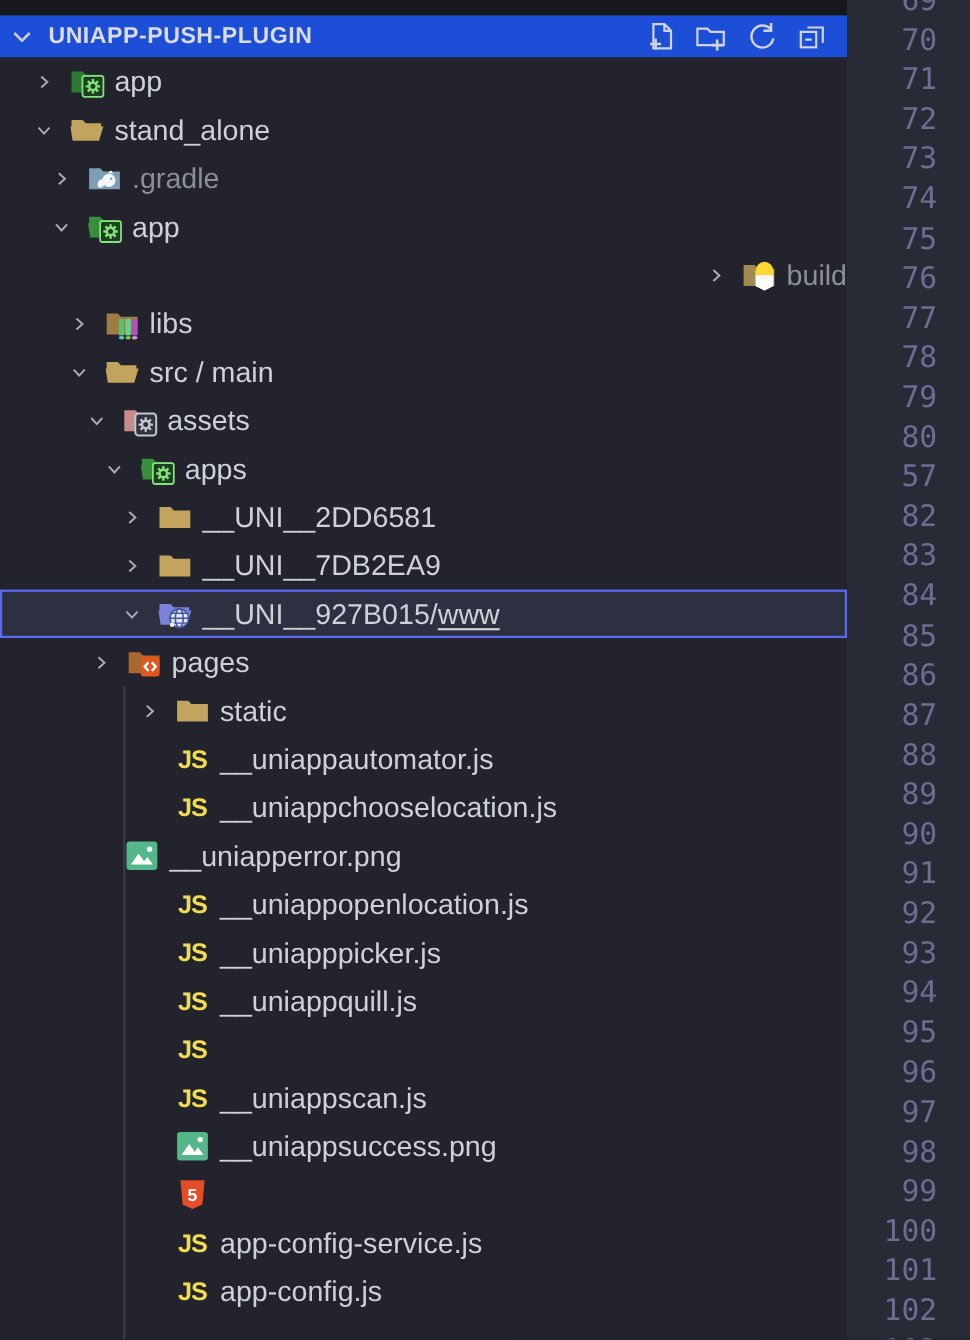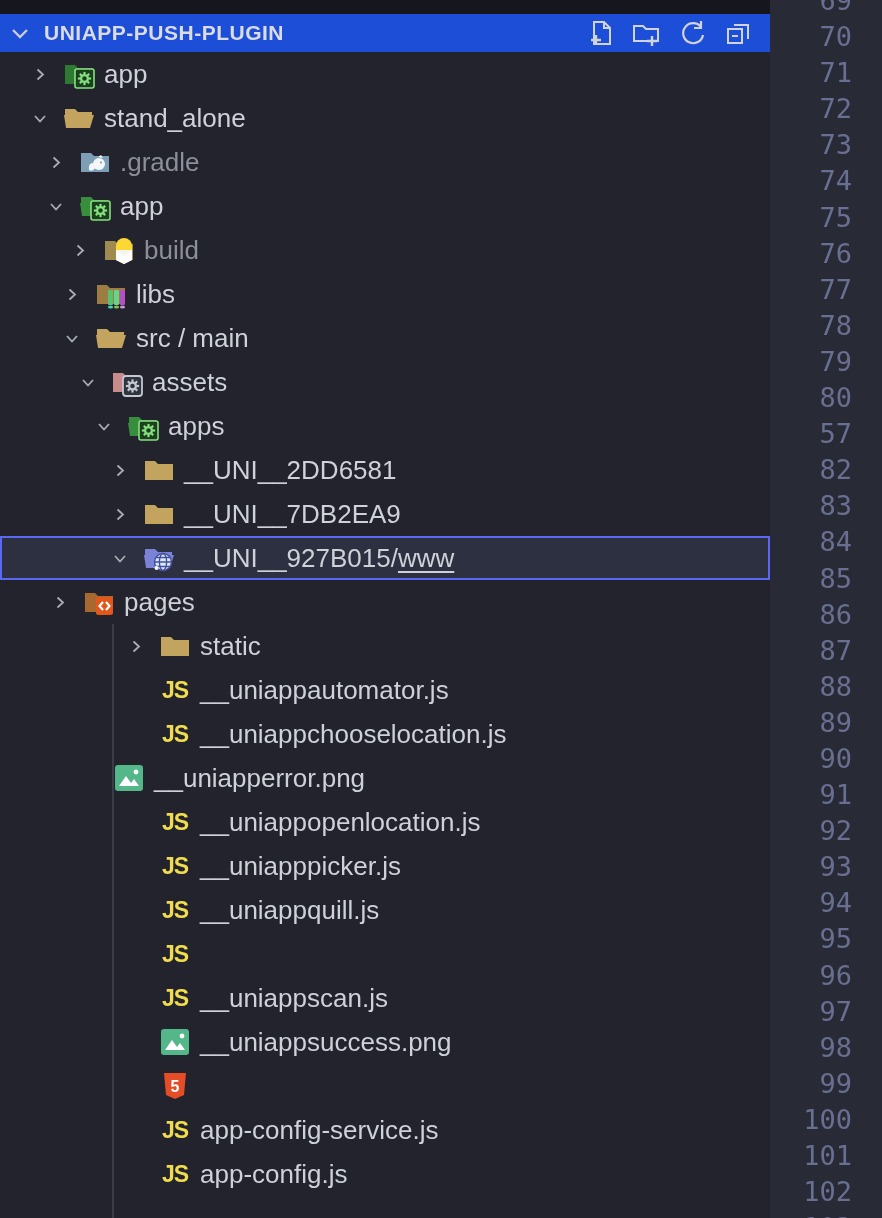--- a/index.html
+++ b/index.html
@@ -192,21 +192,21 @@
               <line x1="19.67157287525381" y1="24.32842712474619" x2="17.83309524416879" y2="26.16690475583121" stroke="#86e27e" stroke-width="2.2"></line>
               <line x1="18.5" y1="21.5" x2="15.9" y2="21.5" stroke="#86e27e" stroke-width="2.2"></line>
               <line x1="19.67157287525381" y1="18.67157287525381" x2="17.833095244168785" y2="16.83309524416879" stroke="#86e27e" stroke-width="2.2"></line>
               <line x1="22.5" y1="17.5" x2="22.5" y2="14.9" stroke="#86e27e" stroke-width="2.2"></line>
               <line x1="25.328427124746188" y1="18.67157287525381" x2="27.16690475583121" y2="16.833095244168785" stroke="#86e27e" stroke-width="2.2"></line>
               <circle cx="22.5" cy="21.5" r="3.4" fill="none" stroke="#86e27e" stroke-width="2.2"></circle>
             </svg>
           </span>
           <span class="lbl">app</span>
         </div>
-        <div class="row dim" style="padding-left: 72px;">
+        <div class="row dim" style="padding-left: 72px; justify-content: flex-end;">
           <span class="twisty tw-m">
             <svg width="17" height="17" viewBox="0 0 16 16">
               <polyline points="5.5,3 11,8 5.5,13" fill="none" stroke="#a9adb5" stroke-width="1.8"></polyline>
             </svg>
           </span>
           <span class="ico">
             <svg width="34" height="34" viewBox="0 0 34 34">
               <path d="M3 8 h10 l3 3 h15 v16 H3 z" fill="#a08a50"></path>
       <path d="M14 13 h16 v14 l-8 4 -8 -4 z" fill="#f5f5f0"></path>
       <path d="M14 13 a8 8 0 0 1 16 0 v4 h-16 z" fill="#fdd835"></path>
@@ -332,21 +332,21 @@
               <path d="M3 8 h10 l3 3 h14 v4 H3 z" fill="#7b83d6"></path>
               <path d="M2 14 h30 l-4 13 H4 z" fill="#7b83d6"></path>
       <circle cx="21" cy="21" r="8.5" fill="#dbe9f7" stroke="#46519e" stroke-width="1.5"></circle>
       <ellipse cx="21" cy="21" rx="3.6" ry="8.5" fill="none" stroke="#46519e" stroke-width="1.4"></ellipse>
       <path d="M12.5 21 h17 M14 16.5 h14 M14 25.5 h14" stroke="#46519e" stroke-width="1.3" fill="none"></path>
       <circle cx="14.5" cy="27" r="2" fill="#ffffff"></circle>
             </svg>
           </span>
           <span class="lbl"><span>__UNI__927B015</span><span>/</span><span class="u">www</span></span>
         </div>
-        <div class="row" style="padding-left: 52px;">
+        <div class="row" style="padding-left: 84px;">
           <span class="twisty tw-m">
             <svg width="17" height="17" viewBox="0 0 16 16">
               <polyline points="5.5,3 11,8 5.5,13" fill="none" stroke="#a9adb5" stroke-width="1.8"></polyline>
             </svg>
           </span>
           <span class="ico">
             <svg width="34" height="34" viewBox="0 0 34 34">
               <path d="M3 8 h10 l3 3 h15 v16 H3 z" fill="#a9682f"></path>
       <rect x="14" y="12" width="17" height="18" rx="2.5" fill="#e2571b"></rect>
       <path d="M21 17 l-3.5 4 3.5 4 M24 17 l3.5 4 -3.5 4" fill="none" stroke="#ffffff" stroke-width="2.2"></path>

